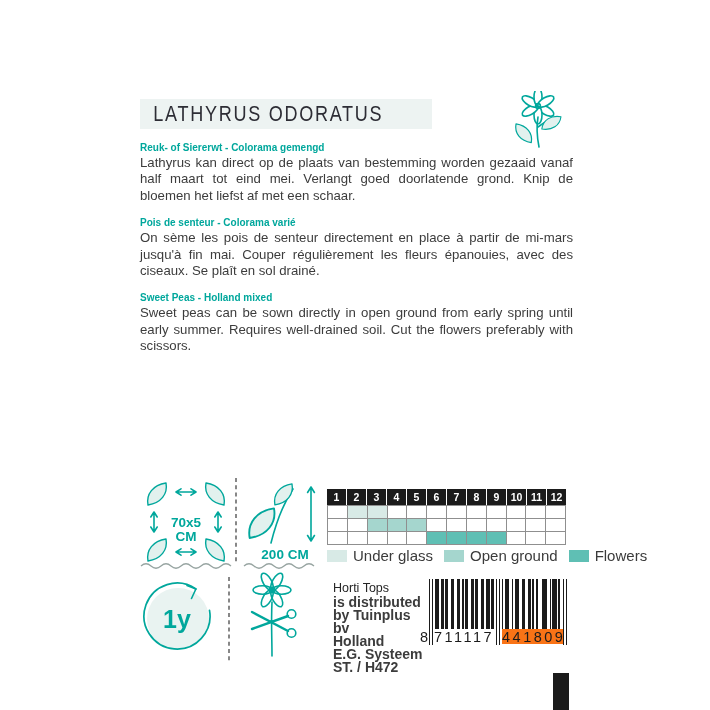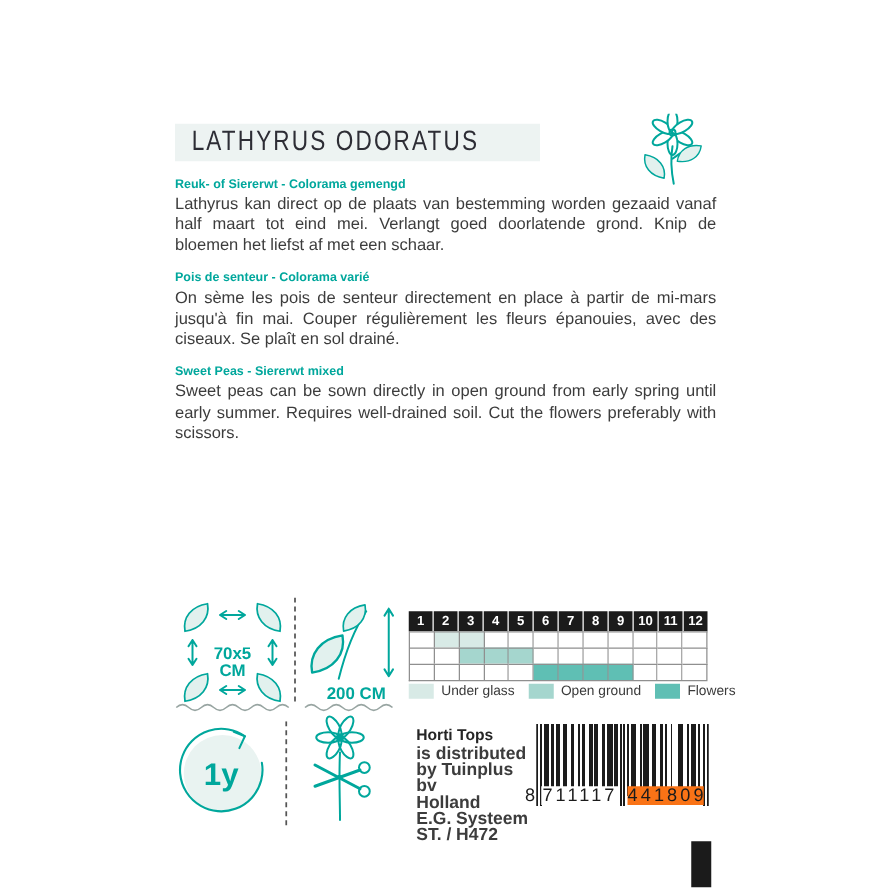--- a/index.html
+++ b/index.html
@@ -30,25 +30,25 @@
   .cal{left:327px;top:489px;width:239px;}
   .cal-months{display:grid;grid-template-columns:repeat(12,1fr);gap:1px;background:#ffffff;}
   .cal-m{background:#1b1b1b;color:#ffffff;font-size:10.5px;font-weight:bold;height:16px;
          display:flex;align-items:center;justify-content:center;}
   .cal-grid{display:grid;grid-template-columns:repeat(12,1fr);grid-auto-rows:13px;
             border-left:1px solid #8f8f8f;border-bottom:1px solid #8f8f8f;}
   .cal-c{background:#ffffff;border-right:1px solid #8f8f8f;border-top:1px solid #8f8f8f;}
   .legend{left:327px;top:547px;display:flex;align-items:center;}
   .legend-item{display:flex;align-items:center;margin-right:11px;}
   .legend-swatch{width:20px;height:12px;display:inline-block;margin-right:6px;}
-  .legend-label{font-size:11px;color:#3b3b3b;}
+  .legend-label{font-size:15px;color:#3b3b3b;}
 
   
   .dist{left:333px;top:581px;width:92px;}
-  .dist-brand{font-size:12.5px;font-weight:bold;color:#252525;margin-bottom:1px;}
+  .dist-brand{font-size:12.5px;font-weight:normal;color:#252525;margin-bottom:1px;}
   .dist-line{font-size:14px;line-height:12.9px;color:#3c3c3c;font-weight:bold;}
 
   
   .barcode{left:422px;top:579px;width:150px;height:72px;}
   .barcode svg{position:absolute;left:7px;top:0;}
   .bc-digit{position:absolute;font-size:14.5px;color:#1b1b1b;letter-spacing:2.5px;
             font-family:"Liberation Sans",sans-serif;}
   .bc-first{left:-2px;top:50px;}
   .bc-g1{left:11px;top:50px;width:62px;background:#fff;text-align:center;height:15px;}
   .bc-g2{left:80px;top:50px;width:61px;background:#f97316;text-align:center;height:15px;}
@@ -87,21 +87,21 @@
 <div class="abs sections">
   <section class="lang">
     <h2>Reuk- of Siererwt - Colorama gemengd</h2>
     <p>Lathyrus kan direct op de plaats van bestemming worden gezaaid vanaf half maart tot eind mei. Verlangt goed doorlatende grond. Knip de bloemen het liefst af met een schaar.</p>
   </section>
   <section class="lang">
     <h2>Pois de senteur - Colorama varié</h2>
     <p>On sème les pois de senteur directement en place à partir de mi-mars jusqu'à fin mai. Couper régulièrement les fleurs épanouies, avec des ciseaux. Se plaît en sol drainé.</p>
   </section>
   <section class="lang">
-    <h2>Sweet Peas - Siererwt mixed</h2>
+    <h2>Sweet Peas - Holland mixed</h2>
     <p>Sweet peas can be sown directly in open ground from early spring until early summer. Requires well-drained soil. Cut the flowers preferably with scissors.</p>
   </section>
 </div>
 
 <svg class="abs" style="left:142px;top:480px;" width="88" height="84" viewBox="0 0 88 84">
   <g transform="translate(4,2)">
       <path class="leaf" d="M2,23 C0,12 7,3 20,1 C22,12 15,21 2,23 Z"></path>
     </g>
   <g transform="translate(84,2) scale(-1,1)">
       <path class="leaf" d="M2,23 C0,12 7,3 20,1 C22,12 15,21 2,23 Z"></path>

